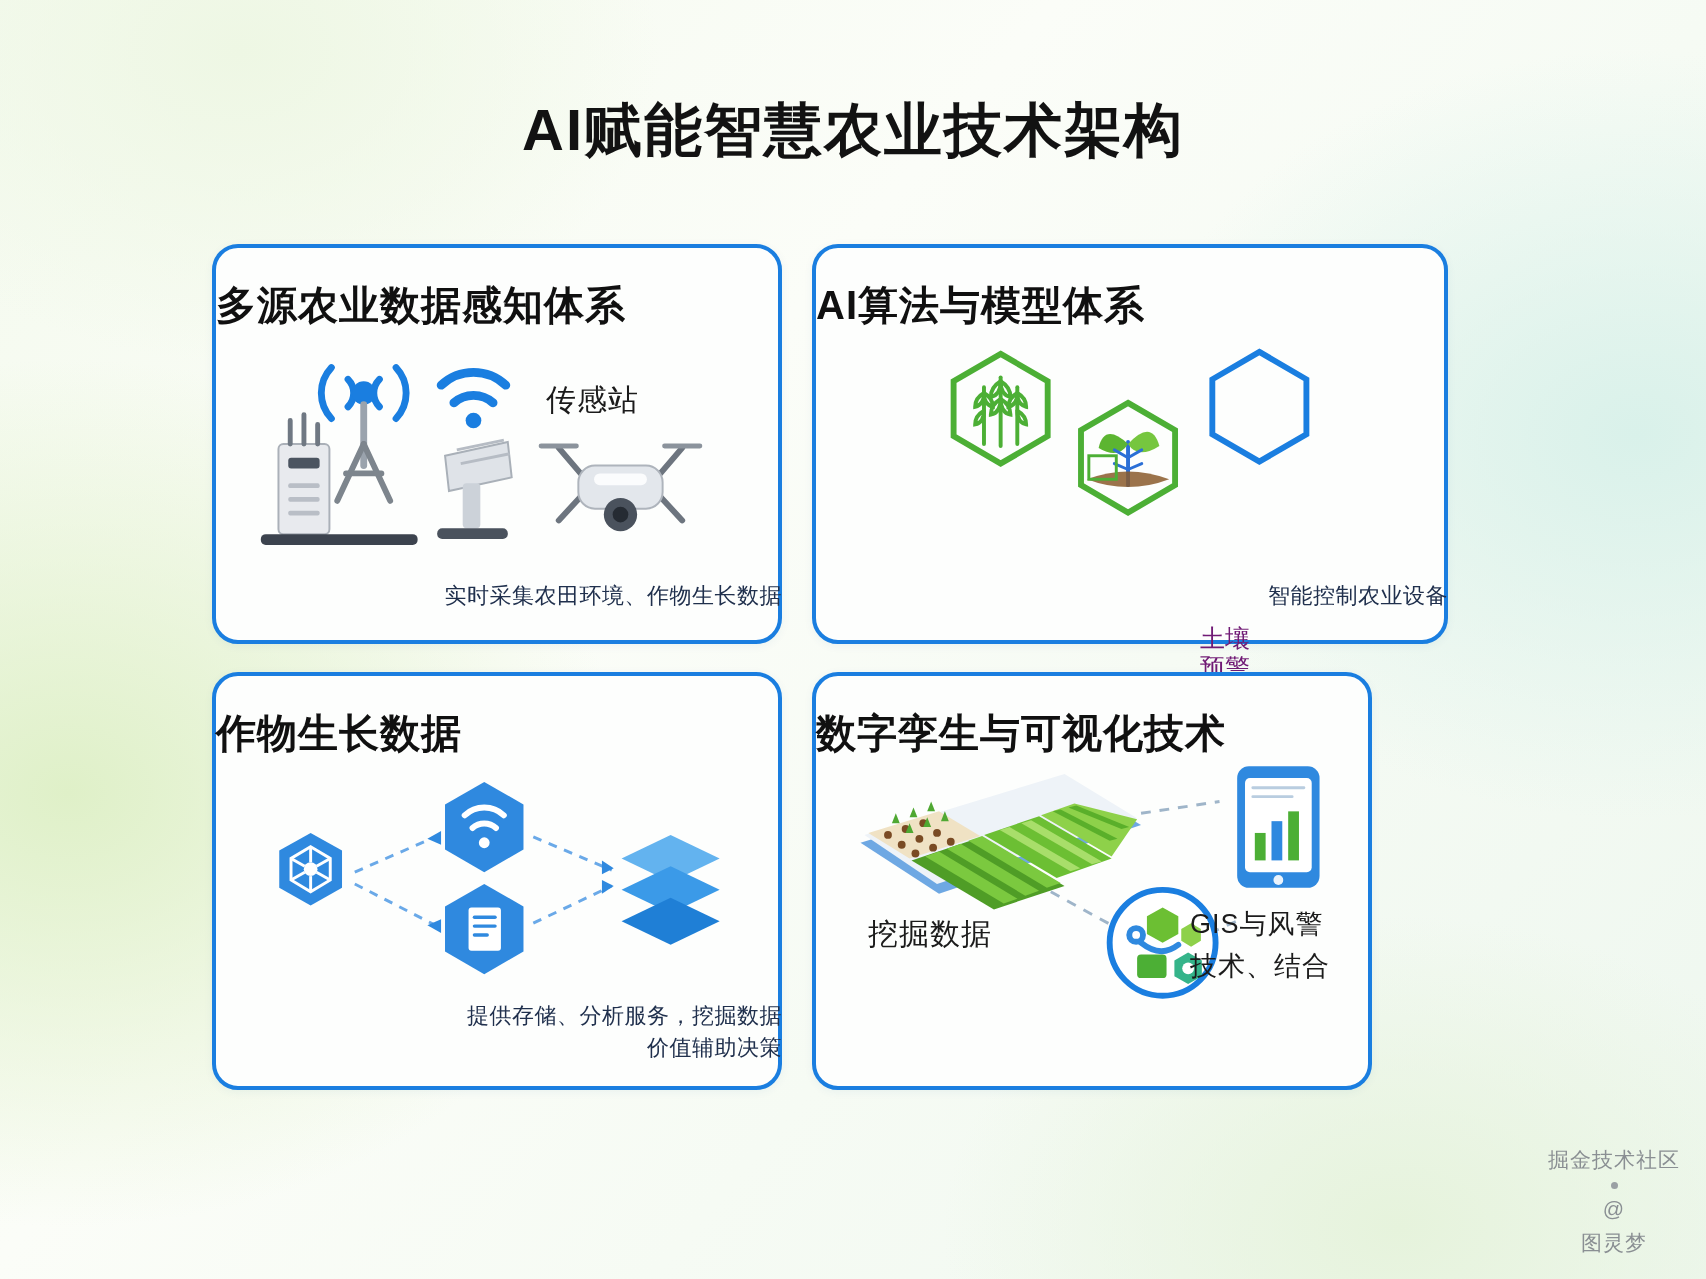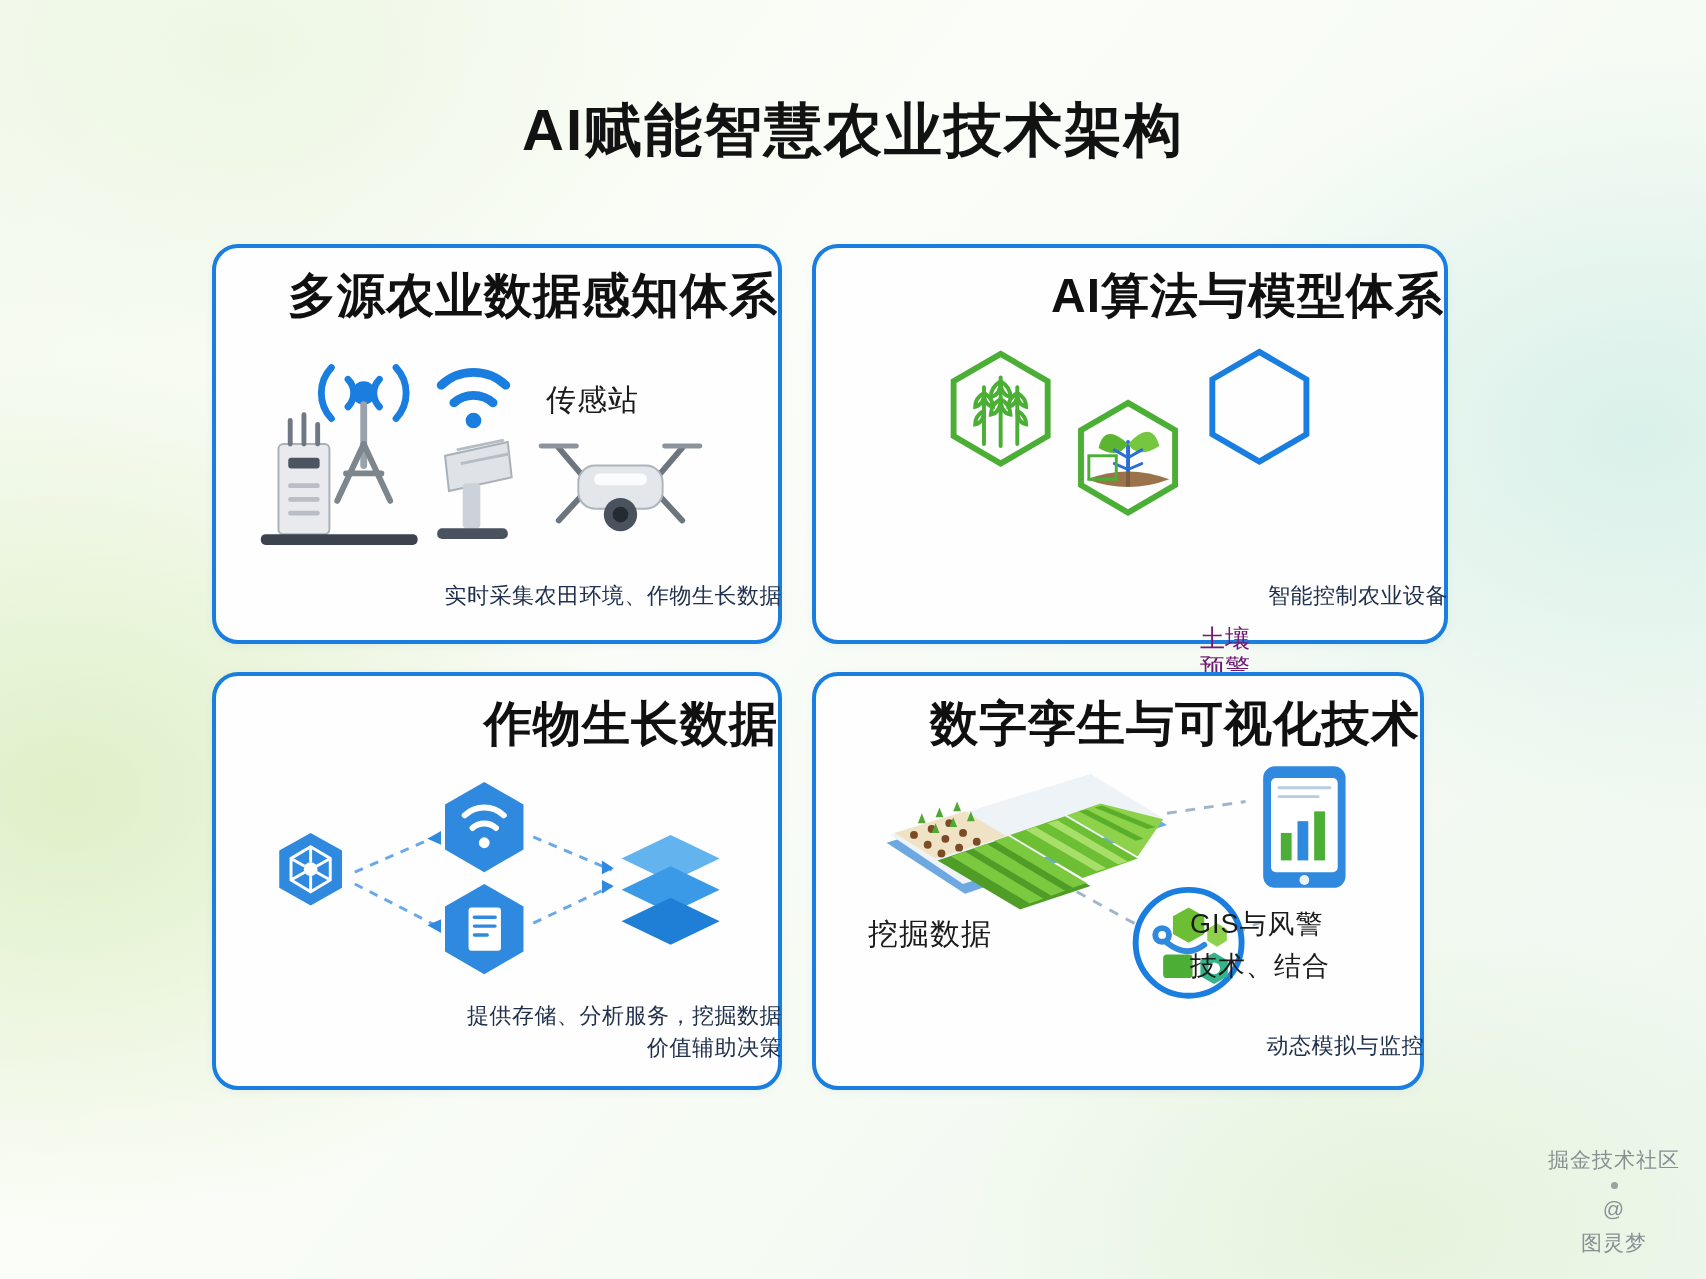--- a/index.html
+++ b/index.html
@@ -32,28 +32,28 @@
   .card {
     position: absolute;
     background: #fdfefd;
     border: 4px solid #1a7ee0;
     border-radius: 26px;
     box-shadow: 0 2px 10px rgba(20,90,160,.06);
   }
   #card-0 { left: 212px;  top: 244px; width: 570px; height: 400px; }
   #card-1 { left: 812px;  top: 244px; width: 636px; height: 400px; }
   #card-2 { left: 212px;  top: 672px; width: 570px; height: 418px; }
-  #card-3 { left: 812px;  top: 672px; width: 612px; height: 418px; }
+  #card-3 { left: 812px;  top: 672px; width: 560px; height: 418px; }
 
   .card-title {
-    text-align: right;
-    font-size: 48px;
+    text-align: left;
+    font-size: 40px;
     font-weight: 700;
     color: #101010;
-    margin-top: 16px;
+    margin-top: 30px;
     letter-spacing: 1px;
   }
   .card-caption {
     position: absolute;
     left: 4px; width: 100%;
     text-align: right;
     font-size: 22px;
     color: #20304d;
     line-height: 1.45;
     letter-spacing: .5px;
@@ -368,21 +368,20 @@
         <rect x="463" y="148" width="11" height="40" fill="#2f89df"></rect>
         <rect x="480" y="138" width="11" height="50" fill="#4caf35"></rect>
         <circle cx="470" cy="208" r="5" fill="#ffffff" opacity=".9"></circle>
       </g>
     </svg>
 
     <div class="inline-label" style="left:52px; top:238px;">挖掘数据</div>
     <div class="inline-label small" style="left:374px; top:230px;">GIS与风警</div>
     <div class="inline-label small" style="left:374px; top:272px;">技术、结合</div>
 
-    <div class="card-caption">动态模拟与监控</div>
   </div>
 
   <div class="watermark">
     <span>掘金技术社区</span>
     <span class="dot"></span>
     <span>@</span>
     <span>图灵梦</span>
   </div>
 
 </div>

